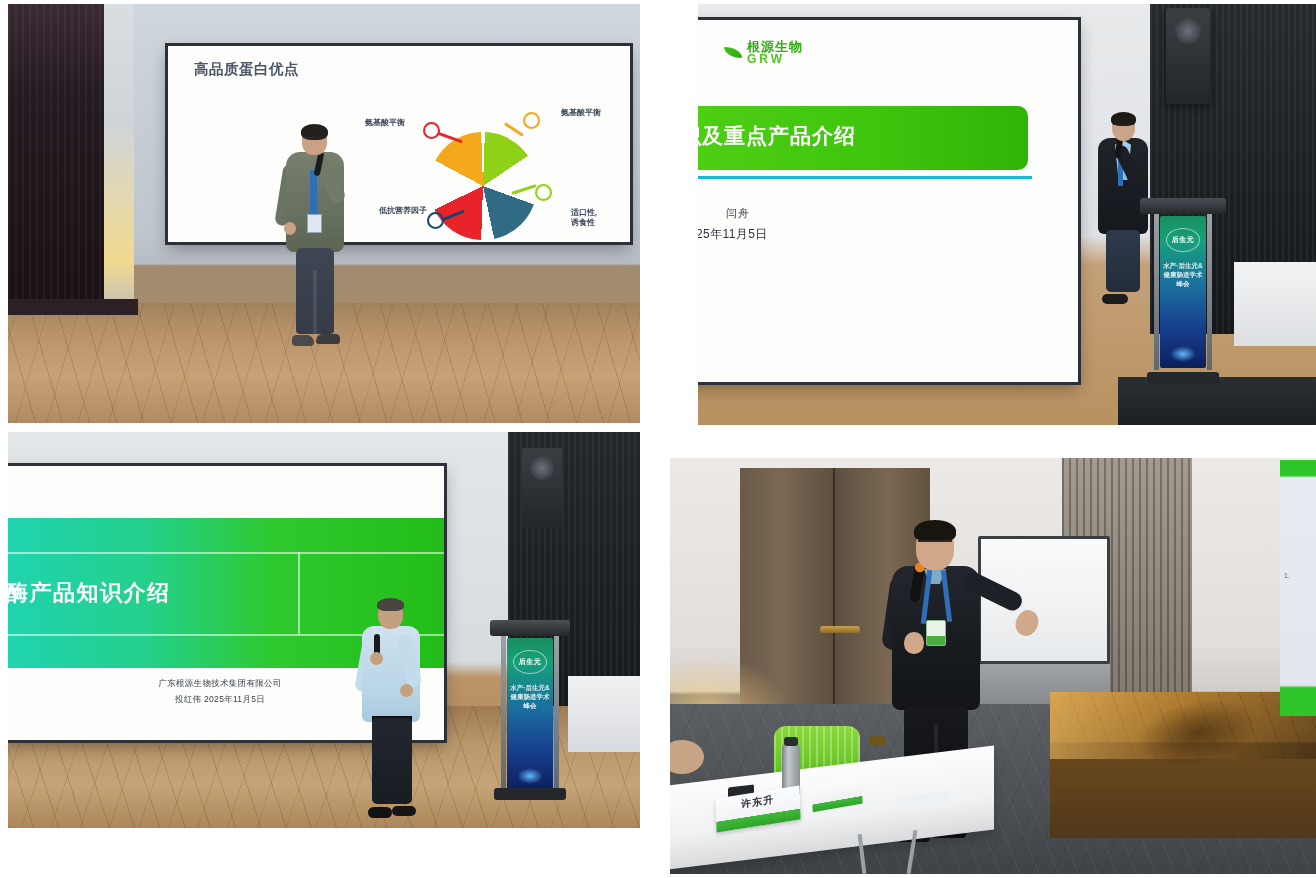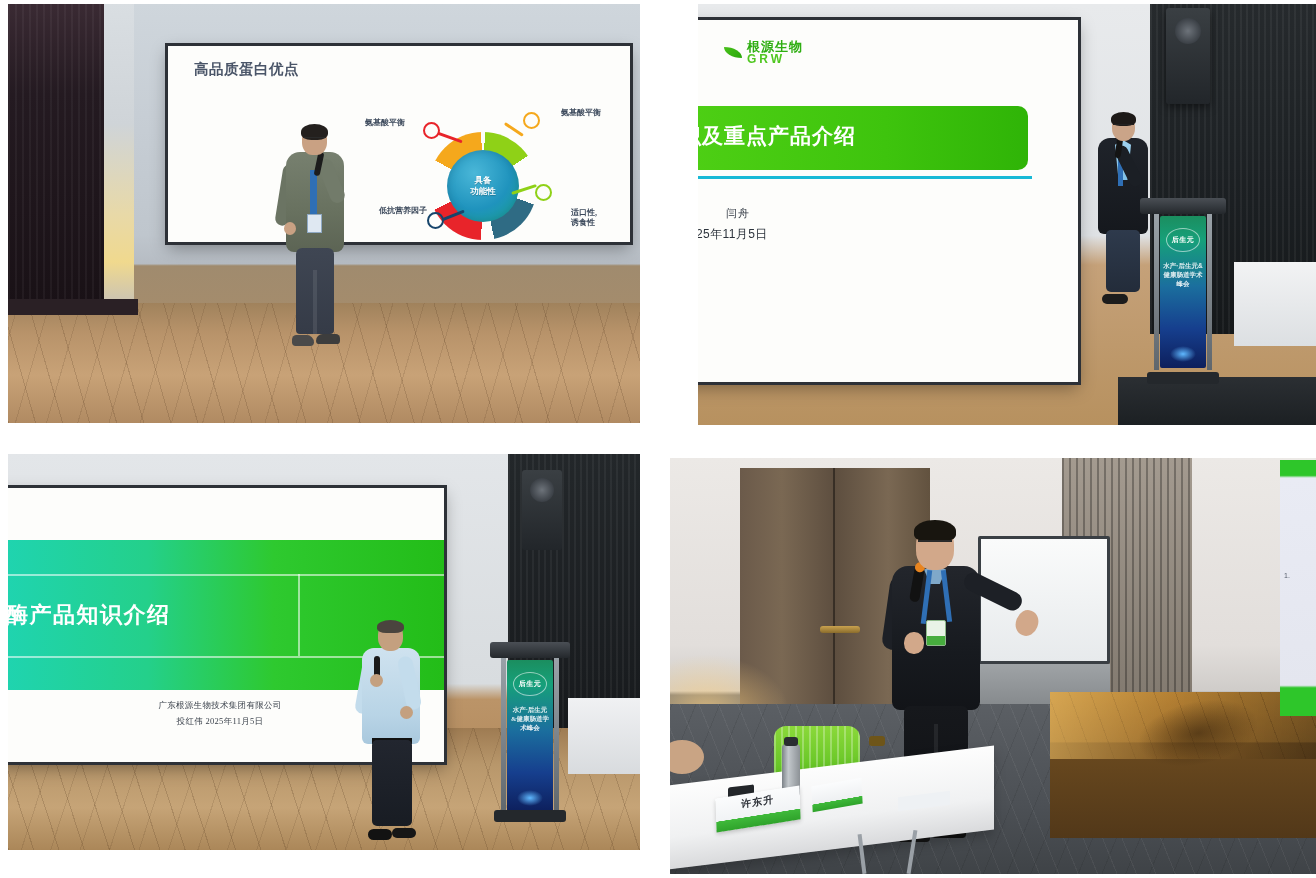--- a/index.html
+++ b/index.html
@@ -235,21 +235,21 @@
   #p2 .glasses { position:absolute; left:17px; top:10px; width:21px; height:5px; border-top:1.5px solid #222; }
   #p2 .torso { position:absolute; left:2px; top:24px; width:50px; height:96px; border-radius:12px 12px 6px 6px; background:linear-gradient(180deg,#1f232a 0%, #15181d 100%); }
   #p2 .shirt { position:absolute; left:19px; top:26px; width:16px; height:40px; background:linear-gradient(180deg,#9fd2ef,#7fc0e6); clip-path:polygon(50% 0,100% 12%,78% 100%,22% 100%,0 12%); }
   #p2 .badge { position:absolute; left:22px; top:38px; width:5px; height:34px; background:#2f6fb5; }
   #p2 .arm-r { position:absolute; left:26px; top:30px; width:13px; height:44px; border-radius:7px; background:#1b1f25; transform:rotate(-26deg); }
   #p2 .mic { position:absolute; left:20px; top:22px; width:6px; height:22px; border-radius:3px; background:#141414; transform:rotate(8deg); }
   #p2 .legs { position:absolute; left:10px; top:116px; width:34px; height:62px; background:linear-gradient(180deg,#2e3a4c,#232c3a); border-radius:5px; }
   #p2 .shoe { position:absolute; left:6px; bottom:0; width:26px; height:10px; border-radius:6px; background:#1c1c1c; }
 
   
-  #photo-bl { left: 8px; top: 454px; width: 632px; height: 396px; font-family: Liberation Serif, serif; }
+  #photo-bl { left: 8px; top: 432px; width: 632px; height: 396px; }
   #photo-bl .bg {
     position:absolute; inset:0;
     background:linear-gradient(180deg,#e3e6e9 0%,#d8dcdf 58%,#bb9468 62%,#a98152 100%);
   }
   #photo-bl .dark-wall {
     position:absolute; left:500px; top:0; width:132px; height:330px;
     background:linear-gradient(180deg,#23272a 0%,#191c1f 70%,#121416 100%);
   }
   #photo-bl .dark-wall:after {
     content:""; position:absolute; inset:0;
@@ -462,23 +462,20 @@
 
     <div class="screen">
       <div class="slide-title-tl">高品质蛋白优点</div>
 
       <div class="donut-wrap">
         <div class="donut">
           <div class="seg seg-1"></div>
           <div class="seg seg-2"></div>
           <div class="seg seg-3"></div>
           <div class="seg seg-4"></div>
-          <div class="donut-hole">
-            <span><b>具备</b><br><b>功能性</b></span>
-          </div>
         </div>
         <div class="pin pin-tr">
           <div class="stem"></div>
           <div class="ring"></div>
         </div>
         <div class="pin pin-br">
           <div class="stem"></div>
           <div class="ring"></div>
         </div>
         <div class="pin pin-bl">

